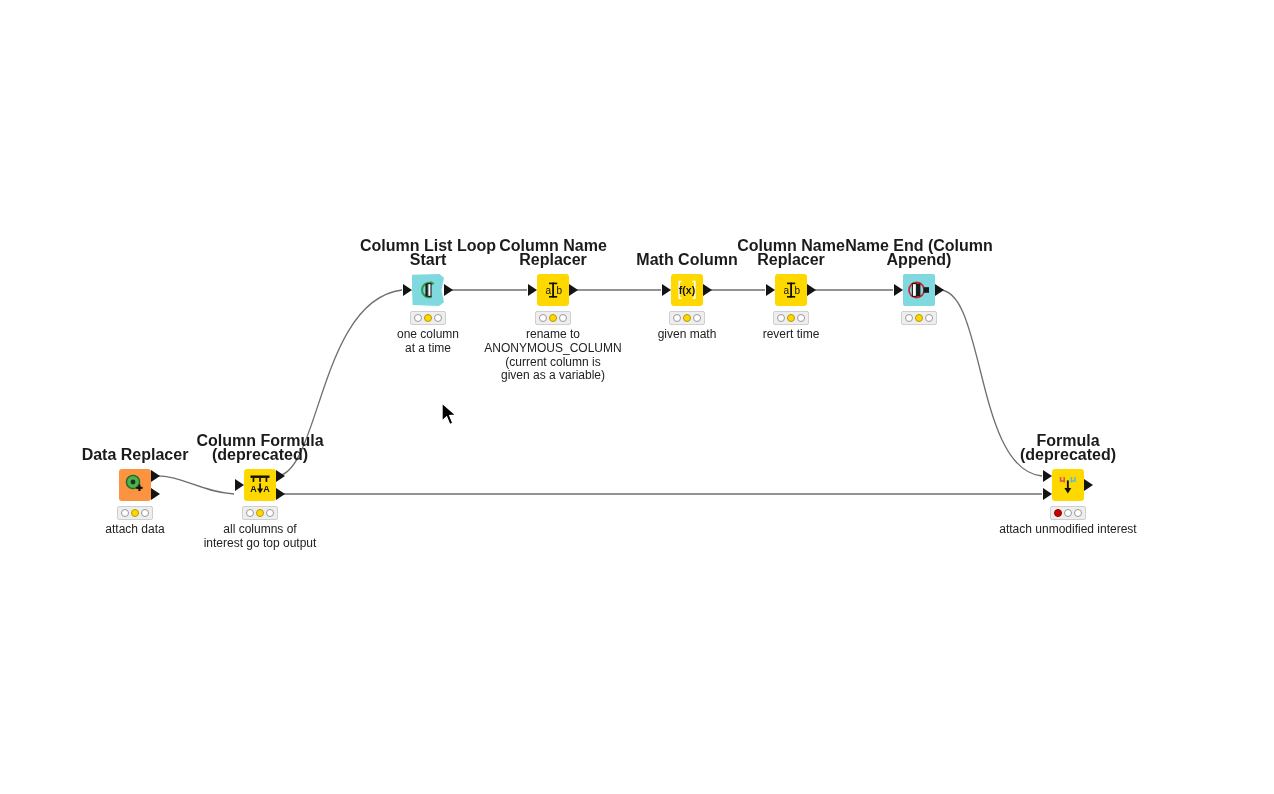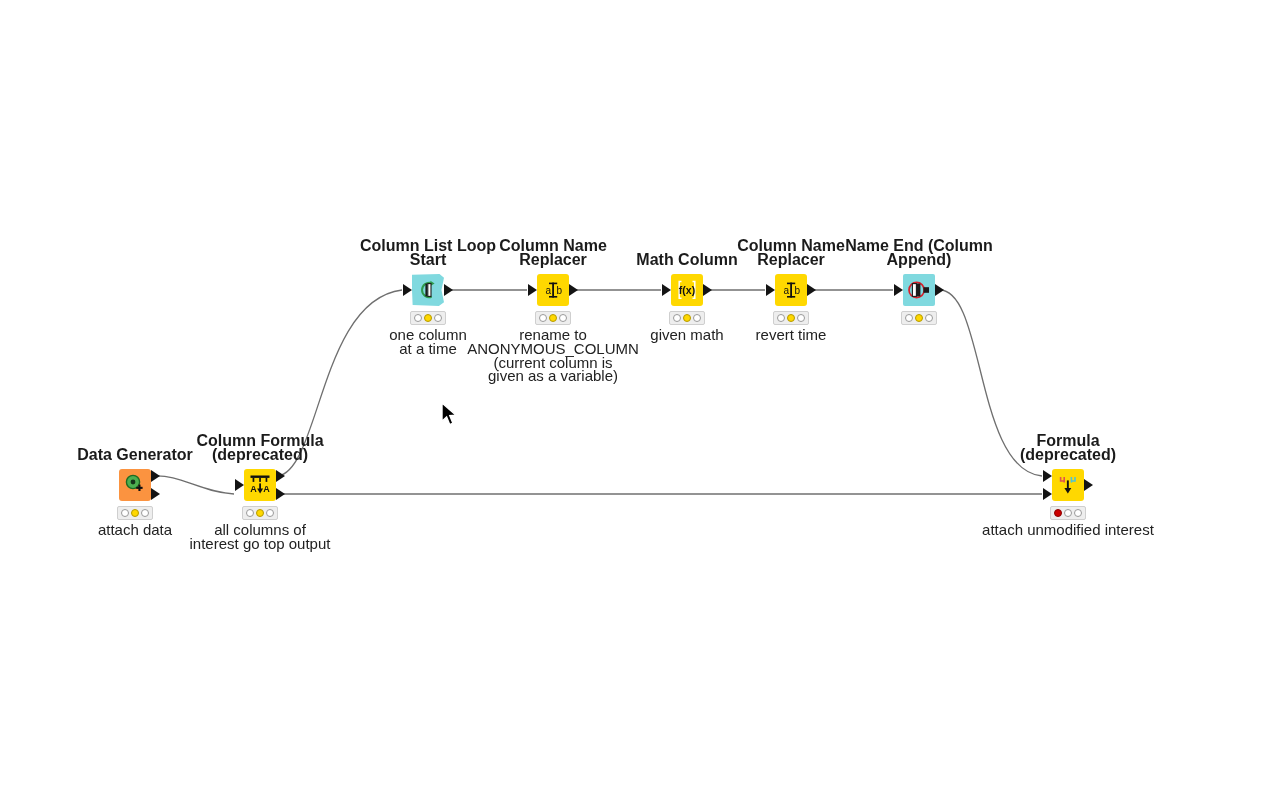--- a/index.html
+++ b/index.html
@@ -97,21 +97,21 @@
   .led.on-red    { background: #cc0000; border-color: #8c0000; }
 
   
   .annot {
     position: absolute;
     left: 50%;
     transform: translateX(-50%);
     top: 38px;
     width: 230px;
     text-align: center;
-    font-size: 15px;
+    font-size: 12px;
     color: #222222;
     line-height: 13.8px;
     white-space: pre-line;
   }
 
   
   #cursor {
     position: absolute;
     pointer-events: none;
   }
@@ -136,21 +136,21 @@
 
       <path d="M 707 290 L 765 290"></path>
 
       <path d="M 811 290 L 893 290"></path>
 
       <path d="M 939 290 C 985 288 975 470 1042 476"></path>
     </g>
   </svg>
 
   <div class="node" style="left:135px; top:485px;">
-    <div class="node-title">Data Generator</div>
+    <div class="node-title">Data Replacer</div>
     <div class="node-box orange">
       <svg width="22" height="22" viewBox="0 0 22 22">
         <circle cx="9" cy="8" r="6.6" fill="#4caf50" stroke="#1f6b22" stroke-width="1.4"></circle>
         <circle cx="9" cy="8" r="2.4" fill="#14351a"></circle>
         <g fill="#111111">
           <rect x="12.2" y="12.8" width="6.4" height="2.1"></rect>
           <rect x="14.4" y="10.6" width="2.1" height="6.4"></rect>
         </g>
       </svg>
     </div>

